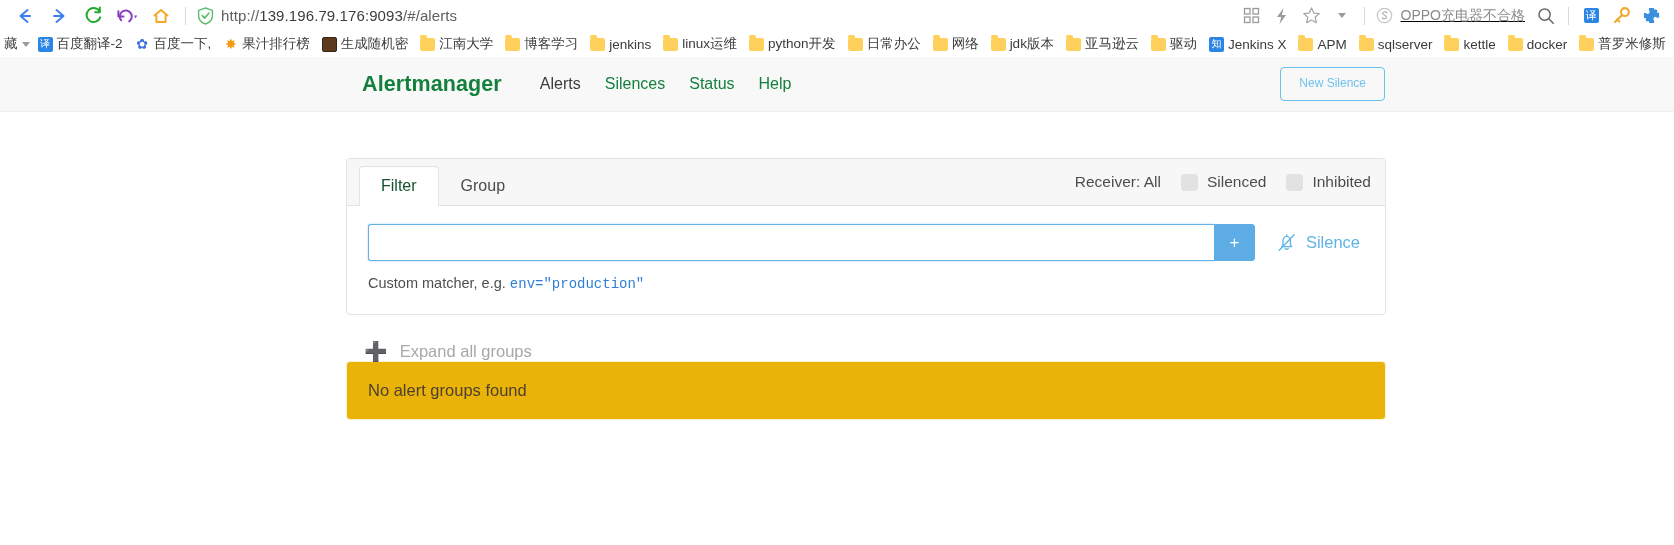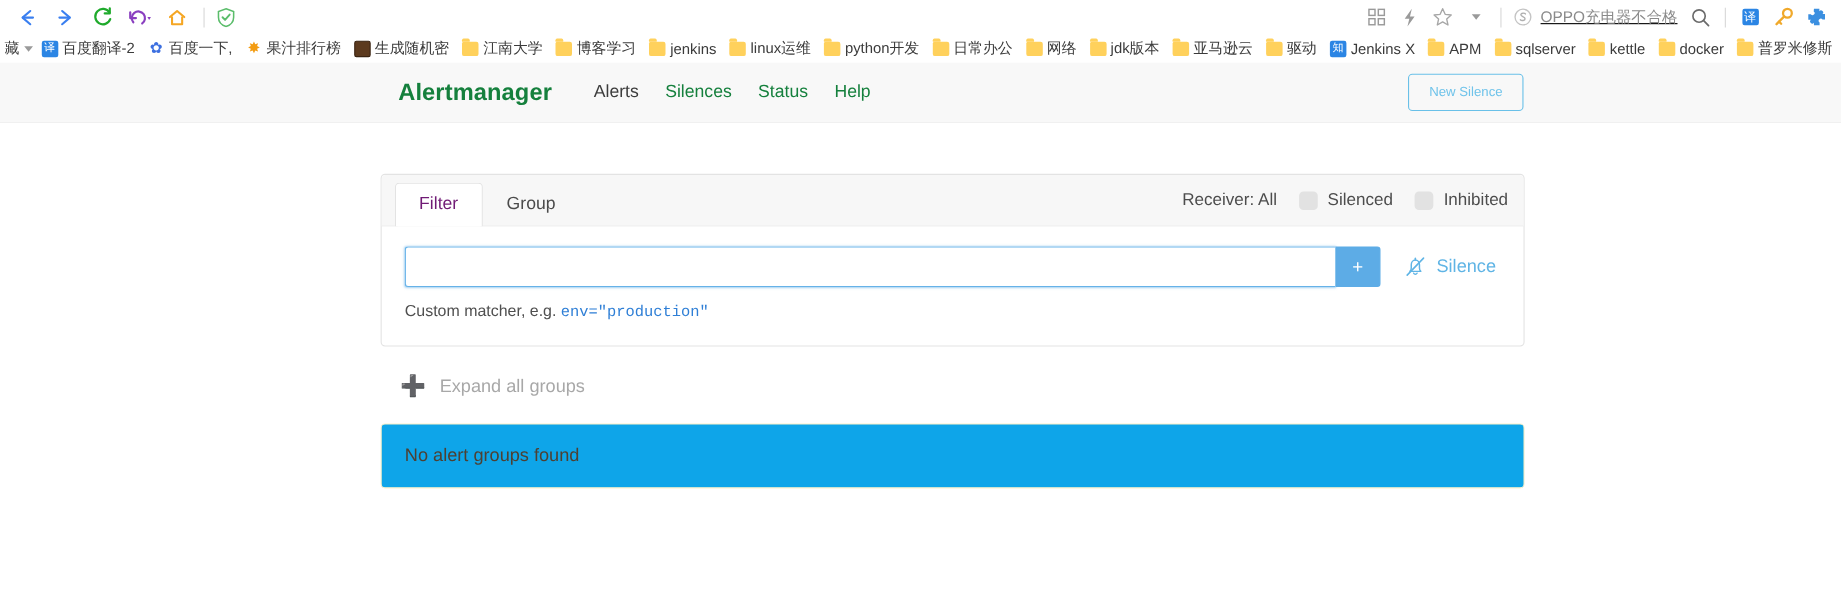--- a/index.html
+++ b/index.html
@@ -180,21 +180,21 @@
     padding: 10px 21px 11px;
     border: 1px solid transparent;
     border-bottom: none;
     margin-bottom: -1px;
     border-radius: 4px 4px 0 0;
     white-space: nowrap;
   }
   .tab.active {
     background: #fff;
     border-color: #e3e3e3;
-    color: #701a75;
+    color: #14532d;
   }
   .head-right {
     position: absolute;
     right: 14px;
     top: 14px;
     display: flex;
     align-items: center;
     gap: 20px;
   }
   .receiver-label {
@@ -269,22 +269,21 @@
     display: flex; align-items: center; gap: 12px;
     margin: 27px 0 0 18px;
   }
   .expand-row .plus {
     color: #9c9c9c; font-size: 19px; line-height: 1;
     font-family: "DejaVu Sans", sans-serif;
   }
   .expand-row .txt { font-size: 16.5px; color: #a8a8a8; }
 
   .alert-box {
-    margin-top: 24px;
-    background: #0ea5e9;
+    background: #eab308;
     border: 1px solid #faf2cc;
     border-radius: 4px;
     padding: 19px 21px;
     font-size: 16.5px;
     color: #4d4032;
   }
 </style>
 </head>
 <body>
 
@@ -326,20 +325,23 @@
     </svg>
   </div>
 
   <div class="tool-sep"></div>
 
   <div class="urlbar">
     <svg width="17" height="18" viewBox="0 0 17 18">
       <path d="M8.5 1 L15.4 3.4 V8.6 C15.4 12.6 12.4 15.8 8.5 17 C4.6 15.8 1.6 12.6 1.6 8.6 V3.4 Z" fill="none" stroke="#5bbd6b" stroke-width="1.4"></path>
       <path d="M5.3 8.7 L7.6 11.1 L11.8 6.2" fill="none" stroke="#5bbd6b" stroke-width="1.7" stroke-linecap="round" stroke-linejoin="round"></path>
     </svg>
+    <span class="url-text">
+      <span>http://</span><span class="host">139.196.79.176:9093</span><span>/#/alerts</span>
+    </span>
   </div>
 
   <div class="toolbar-right">
     <div class="tb-icon">
       <svg width="17" height="17" viewBox="0 0 17 17">
         <g fill="none" stroke="#9a9a9a" stroke-width="1.3">
           <rect x="1.5" y="1.5" width="5.5" height="5.5"></rect>
           <rect x="10" y="1.5" width="5.5" height="5.5"></rect>
           <rect x="1.5" y="10" width="5.5" height="5.5"></rect>
           <rect x="10" y="10" width="5.5" height="5.5"></rect>

